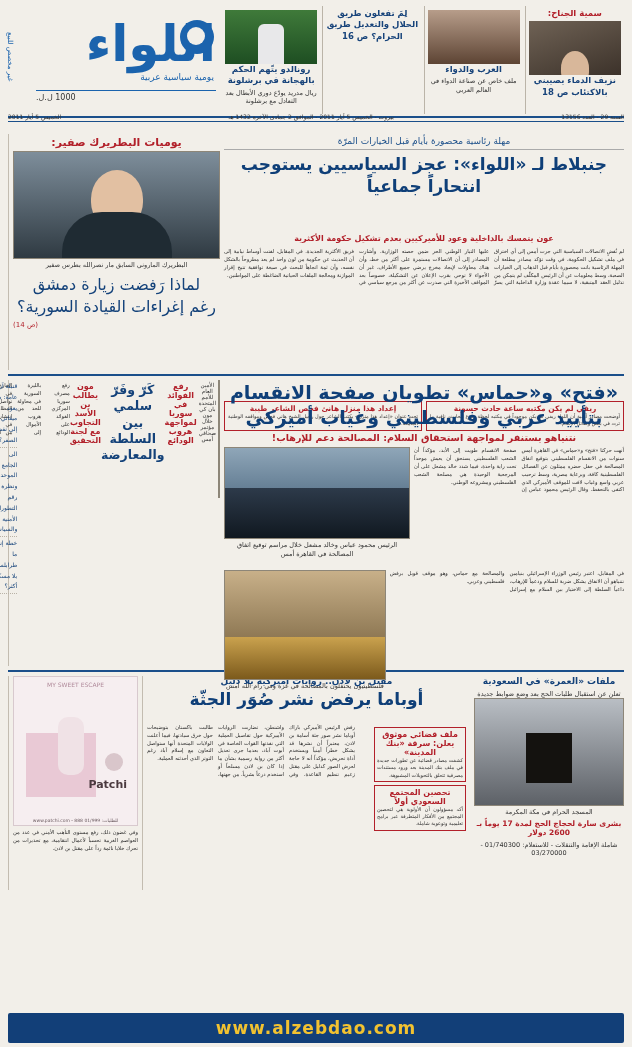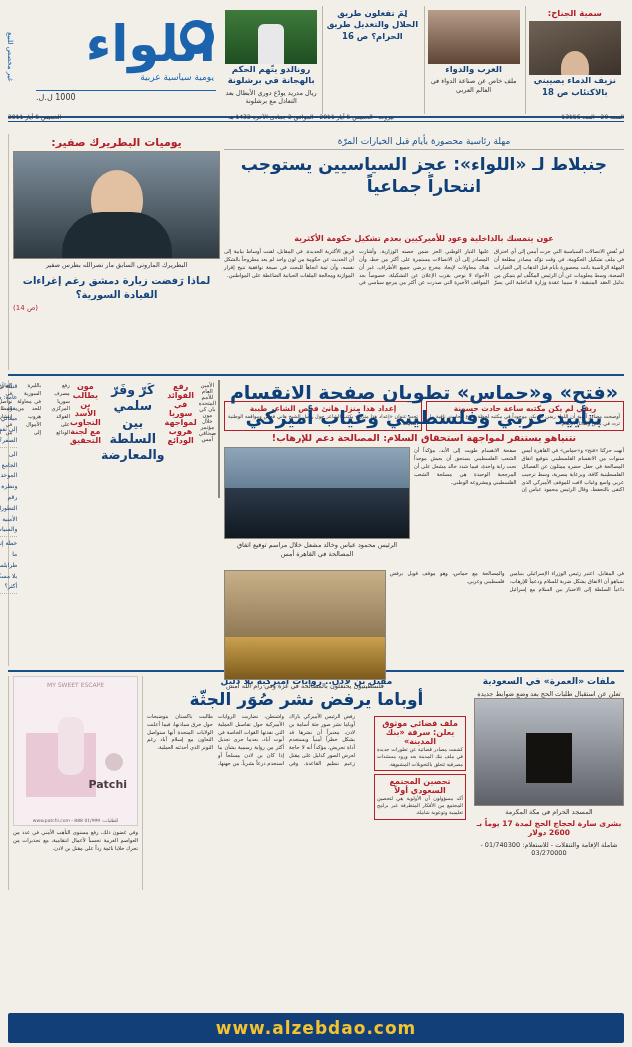--- a/index.html
+++ b/index.html
@@ -167,21 +167,21 @@
     content:""; position:absolute; left:50%; top:18px; transform:translateX(-50%);
     width:52px; height:58px; border-radius:50% 50% 45% 45%;
     background:#e2c0a2;
   }
   .photo-patriarch::after {
     content:""; position:absolute; left:50%; bottom:0; transform:translateX(-50%);
     width:110px; height:46px; border-radius:40px 40px 0 0;
     background:#1f2b33;
   }
   .s1-head-big {
-    color: #14427a; font-weight: bold; font-size: 10px;
+    color: #14427a; font-weight: normal; font-size: 16px;
     text-align: center; line-height: 1.35; padding: 5px 4px 0;
   }
   .s1-ref { font-size: 7px; color: #b2202a; text-align: left; padding-top:3px;}
   .lead-main {
     font-size: 17px; color: #0f3f78; font-weight: bold; text-align: center;
     line-height: 1.3;
   }
   .lead-sub {
     font-size: 8px; color: #b2202a; text-align: center; padding: 3px 0 2px;
     font-weight: bold;
@@ -411,21 +411,21 @@
       <div class="hc-cap">تعلن عن استقبال طلبات الحج بعد وضع ضوابط جديدة</div>
       <div class="photo-kaaba"></div>
       <div class="hc-cap">المسجد الحرام في مكة المكرمة</div>
       <div class="box-title-red" style="font-size:7.5px">بشرى سارة لحجاج الحج لمدة 17 يوماً بـ 2600 دولار</div>
       <div class="hc-cap">شاملة الإقامة والتنقلات - للاستعلام: 01/740300 - 03/270000</div>
     </div>
 
     <div class="col-rule" style="flex:1; padding:0 4px">
       <div class="s3-strap">مقتل بن لادن.. روايات أميركية بلا دليل</div>
       <div class="s3-main-head">أوباما يرفض نشر صُوَر الجثّة</div>
-      <div style="display:flex; gap:19px; margin-top:3px;">
+      <div style="display:flex; gap:19px; margin-top:14px;">
         <div style="width:92px">
           <div class="redbox">
             <div class="rb-t">ملف قضائي موثوق يعلن: سرقة «بنك المدينة»</div>
             <div class="rb-b">كشفت مصادر قضائية عن تطورات جديدة في ملف بنك المدينة بعد ورود مستندات مصرفية تتعلق بالتحويلات المشبوهة.</div>
           </div>
           <div class="redbox">
             <div class="rb-t">تحصين المجتمع السعودي أولاً</div>
             <div class="rb-b">أكد مسؤولون أن الأولوية هي لتحصين المجتمع من الأفكار المتطرفة عبر برامج تعليمية وتوعوية شاملة.</div>
           </div>
         </div>

